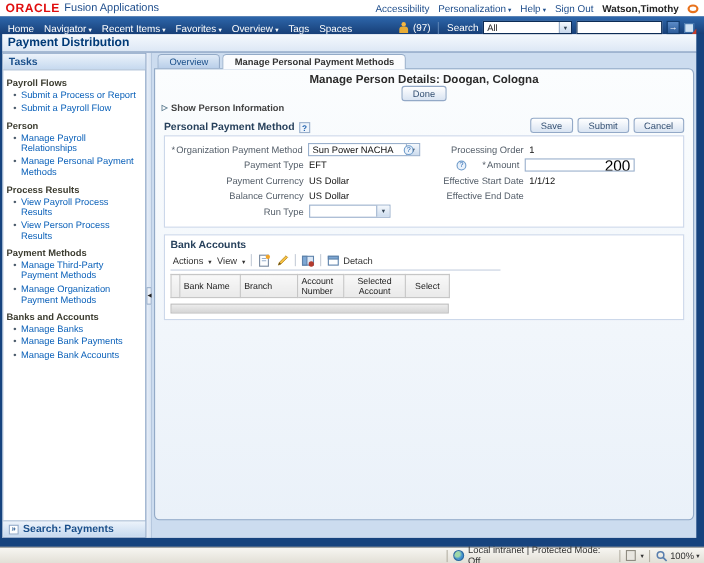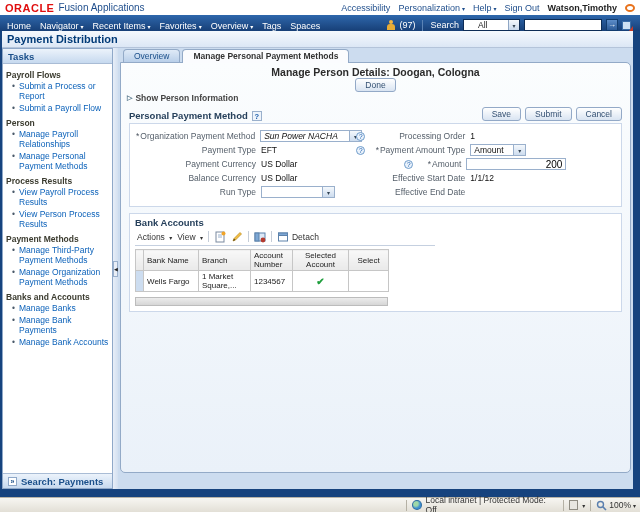--- a/index.html
+++ b/index.html
@@ -20,35 +20,35 @@
   .navbar { height:16px; background:linear-gradient(#2e67ac,#173f77); display:flex; align-items:flex-end; gap:9px; padding:0 7px; font-size:9px; }
   .nav-item { color:#fff; cursor:pointer; white-space:nowrap; }
   .nav-right { margin-left:auto; display:flex; align-items:center; gap:4px; }
   .person-icon { width:8px; height:10px; position:relative; }
   .person-icon::before { content:""; position:absolute; left:2px; top:0; width:4px; height:4px; border-radius:50%; background:#f5b642; }
   .person-icon::after { content:""; position:absolute; left:0; top:4px; width:8px; height:6px; border-radius:3px 3px 0 0; background:#e8ac35; }
   .watch-count { color:#fff; }
   .nav-sep { width:1px; height:11px; background:#5b83b5; margin:0 3px; }
   .search-label { color:#fff; }
   .mini-select { display:inline-flex; align-items:center; background:#fff; border:1px solid #0d2c55; height:12px; font-size:8.5px; }
-  .mini-select .val { padding:0 14px; width:44px; color:#222; }
+  .mini-select .val { padding:0 3px; width:68px; color:#222; }
   .mini-select .dd { width:11px; height:100%; background:linear-gradient(#f4f8fc,#c8d8ec); border-left:1px solid #8ea6c4; display:flex; align-items:center; justify-content:center; font-size:6px; color:#345; }
   .mini-input { width:78px; height:12px; background:#fff; border:1px solid #0d2c55; font-size:8.5px; padding:0 2px; }
   .go-btn { width:12px; height:12px; background:linear-gradient(#5c8cc8,#2d5c99); border:1px solid #123ciz; border:1px solid #123c6e; color:#fff; font-size:8px; line-height:10px; text-align:center; cursor:pointer; }
   .adv-icon { width:11px; height:11px; position:relative; }
   .adv-icon::before { content:""; position:absolute; left:0; top:1px; width:7px; height:7px; background:#cfe2f4; border:1px solid #3b6ea8; }
   .adv-icon::after { content:""; position:absolute; right:0; bottom:0; width:0; height:0; border-left:4px solid transparent; border-bottom:5px solid #c43b2a; }
 
   
   .frame { padding:0 7px 0 2px; }
   .page-title-bar { height:17px; background:linear-gradient(#f5f9fd,#dce7f5); border-bottom:1px solid #b4c4da; display:flex; align-items:center; padding-left:5px; font-size:11px; font-weight:bold; color:#003a77; }
   .workspace { height:441px; display:flex; }
 
   
-  .tasks-panel { width:111px; background:#fff; border:1px solid #8fa8c8; display:flex; flex-direction:column; }
+  .tasks-panel { width:131px; background:#fff; border:1px solid #8fa8c8; display:flex; flex-direction:column; }
   .panel-hdr { height:15px; flex:0 0 15px; background:linear-gradient(#ecf3fb,#c6d9ef); border-bottom:1px solid #a9bcd5; display:flex; align-items:center; gap:4px; padding:0 5px; font-size:9.5px; font-weight:bold; color:#1a4f8a; }
   .task-list { flex:1; padding:2px 3px; font-size:8.5px; overflow:hidden; }
   .task-group { font-weight:bold; color:#3c3c30; margin:4px 0 1px; }
   .task-item { color:#0b61b9; padding:1px 0 1px 13px; position:relative; cursor:pointer; line-height:1.15; }
   .task-item::before { content:"\2022"; position:absolute; left:6px; color:#4a5a6a; }
   .expand-box { width:9px; height:9px; border:1px solid #8fa8c8; background:#fff; color:#1a4f8a; font-size:7px; line-height:7px; text-align:center; cursor:pointer; }
 
   
   .splitter { width:5px; background:linear-gradient(90deg,#e7eef8,#d3e0f0); display:flex; align-items:center; justify-content:center; }
   .collapse-handle { width:5px; height:16px; background:#e9eef6; border:1px solid #9ab0cc; color:#222; font-size:5px; line-height:14px; text-align:center; cursor:pointer; }
@@ -79,21 +79,21 @@
   .flabel { color:#56606b; text-align:right; margin-right:5px; white-space:nowrap; }
   .col-left .flabel { width:120px; }
   .col-right .flabel { width:96px; }
   .req { color:#4c5560; margin-right:1px; }
   .fvalue { color:#111; }
   .help-ico { width:9px; height:9px; border-radius:50%; border:1px solid #6f9ccb; color:#1a5dab; background:#eaf2fb; font-size:6.5px; line-height:8px; text-align:center; margin-right:4px; flex:0 0 9px; }
   .no-help { width:13px; flex:0 0 13px; }
   .sel { display:inline-flex; align-items:center; border:1px solid #9ab0cc; background:#fff; height:12px; font-size:8.5px; cursor:pointer; }
   .sel .val { padding:0 3px; color:#111; }
   .sel .dd { width:12px; height:100%; background:linear-gradient(#f4f8fc,#cddcee); border-left:1px solid #9ab0cc; display:flex; align-items:center; justify-content:center; font-size:6px; color:#345; }
-  .txt { border:1px solid #9ab0cc; height:12px; font-size:10px; padding:1px 3px; font-family:inherit; }
+  .txt { border:1px solid #9ab0cc; height:12px; font-size:14px; padding:1px 3px; font-family:inherit; }
   .amount-input { width:100px; text-align:right; }
 
   .bank-box { margin:6px 8px 0; border:1px solid #ccd8ea; background:#fff; padding:3px 5px 5px; }
   .bank-title { font-size:9.5px; font-weight:bold; color:#27415c; margin-bottom:2px; }
   .toolbar { display:flex; align-items:center; gap:5px; height:16px; border-bottom:1px solid #c5d0e0; width:300px; padding:0 2px 2px; font-size:8.5px; }
   .menu-btn { color:#333; cursor:pointer; }
   .tb-sep { width:1px; height:11px; background:#c5cdd8; }
   .tb-icon { width:12px; height:12px; cursor:pointer; display:inline-flex; }
   .detach-btn { display:flex; align-items:center; gap:3px; color:#333; cursor:pointer; }
 
@@ -224,21 +224,21 @@
             <button class="btn">Submit</button>
             <button class="btn">Cancel</button>
           </span>
         </div>
 
         <div class="form-box">
           <div class="col col-left">
             <div class="frow">
               <span class="flabel"><span class="req">*</span><span>Organization Payment Method</span></span>
               <span class="sel">
-                <span class="val" style="width:88px;font-style:italic;">Sun Power NACHA</span>
+                <span class="val" style="width:88px;">Sun Power NACHA</span>
                 <span class="dd">▾</span>
               </span>
             </div>
             <div class="frow">
               <span class="flabel">Payment Type</span>
               <span class="fvalue">EFT</span>
             </div>
             <div class="frow">
               <span class="flabel">Payment Currency</span>
               <span class="fvalue">US Dollar</span>
@@ -254,28 +254,20 @@
                 <span class="dd">▾</span>
               </span>
             </div>
           </div>
 
           <div class="col col-right">
             <div class="frow">
               <span class="help-ico">?</span>
               <span class="flabel">Processing Order</span>
               <span class="fvalue">1</span>
-            </div>
-            <div class="frow">
-              <span class="help-ico">?</span>
-              <span class="flabel"><span class="req">*</span><span>Payment Amount Type</span></span>
-              <span class="sel">
-                <span class="val" style="width:42px;">Amount</span>
-                <span class="dd">▾</span>
-              </span>
             </div>
             <div class="frow">
               <span class="help-ico" style="margin-left:48px;">?</span>
               <span class="flabel" style="width:44px;"><span class="req">*</span><span>Amount</span></span>
               <input class="txt amount-input" value="200" style="">
             </div>
             <div class="frow">
               <span class="no-help"></span>
               <span class="flabel">Effective Start Date</span>
               <span class="fvalue">1/1/12</span>
@@ -339,28 +331,20 @@
               </colgroup>
             <tbody>
                 <tr>
               <th class="rowsel-h"></th>
               <th>Bank Name</th>
               <th>Branch</th>
               <th>Account Number</th>
               <th class="center">Selected Account</th>
               <th class="center">Select</th>
             </tr>
-            <tr>
-              <td class="rowsel"></td>
-              <td>Wells Fargo</td>
-              <td>1 Market Square,...</td>
-              <td>1234567</td>
-              <td class="center"><span class="check">✔</span></td>
-              <td></td>
-            </tr>
           </tbody>
             </table>
           <div class="grid-scrollbar"></div>
         </div>
       </div>
     </div>
   </div>
   <div class="spacer8"></div>
 </div>
 

